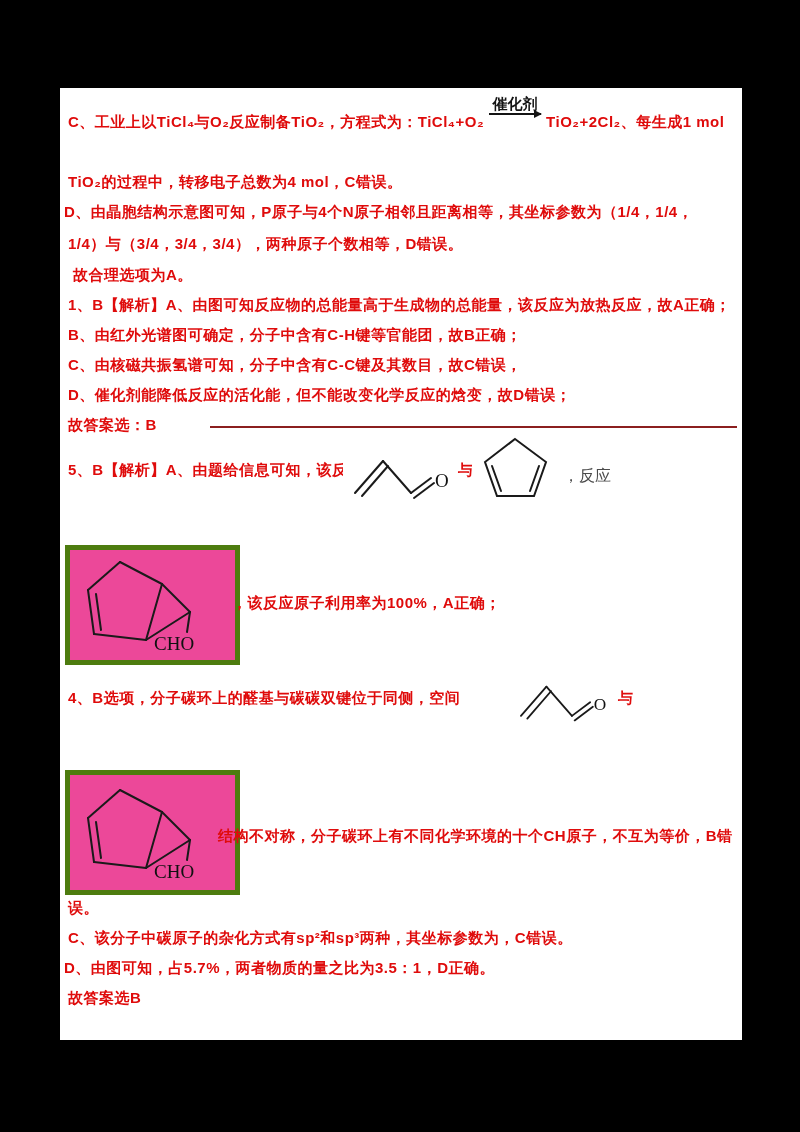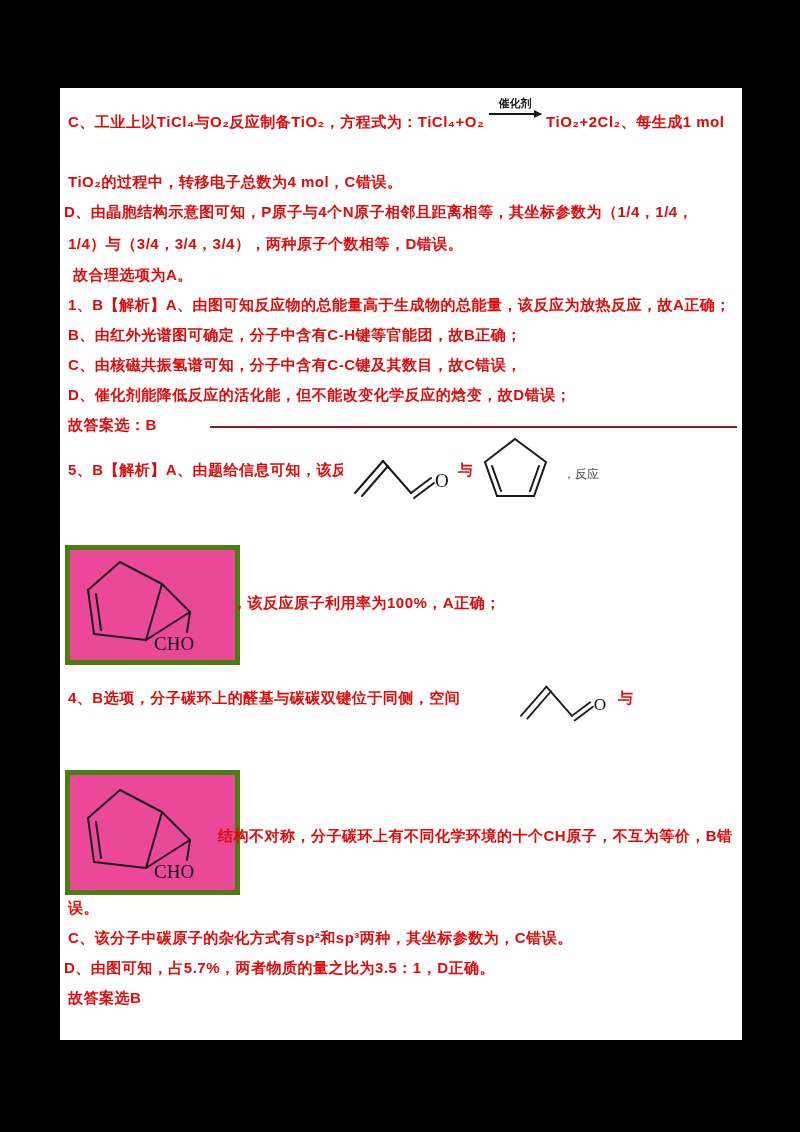--- a/index.html
+++ b/index.html
@@ -16,31 +16,31 @@
     position:absolute;white-space:nowrap;
     color:#df0b0b;font-weight:bold;font-size:15px;
     letter-spacing:0.5px;line-height:19px;
     font-family:"Liberation Sans",sans-serif;
   }
   .row{display:flex;align-items:flex-start;}
   .arrow-block{
     display:inline-flex;flex-direction:column;align-items:center;
     margin:0 5px;transform:translateY(-15px);
   }
-  .cat{color:#141414;font-size:11px;font-weight:bold;letter-spacing:0;line-height:13px;}
+  .cat{color:#141414;font-size:15px;font-weight:bold;letter-spacing:0;line-height:13px;}
   .arrow-line{width:52px;height:2px;background:#141414;position:relative;margin-top:3px;}
   .arrow-line::after{
     content:"";position:absolute;right:-1px;top:-3px;
     border-left:8px solid #141414;
     border-top:4px solid transparent;border-bottom:4px solid transparent;
   }
   .divider{position:absolute;height:2px;background:#8b1f1f;}
   .struct-box{position:absolute;background:#ec4899;border:5px solid #4d7c0f;}
   .inline-struct{position:absolute;background:#ffffff;}
-  .note{position:absolute;color:#4a4a4a;font-size:12px;font-weight:normal;white-space:nowrap;}
+  .note{position:absolute;color:#4a4a4a;font-size:16px;font-weight:normal;white-space:nowrap;}
   svg{display:block;}
   .bond{stroke:#1a1a1a;stroke-width:2;fill:none;stroke-linecap:round;}
   .atom{font-family:"Liberation Serif",serif;font-size:19px;fill:#111;font-weight:normal;}
 </style>
 </head>
 <body>
 
 <div class="page">
 
   <div class="ln row" style="left:8px;top:24px;">

